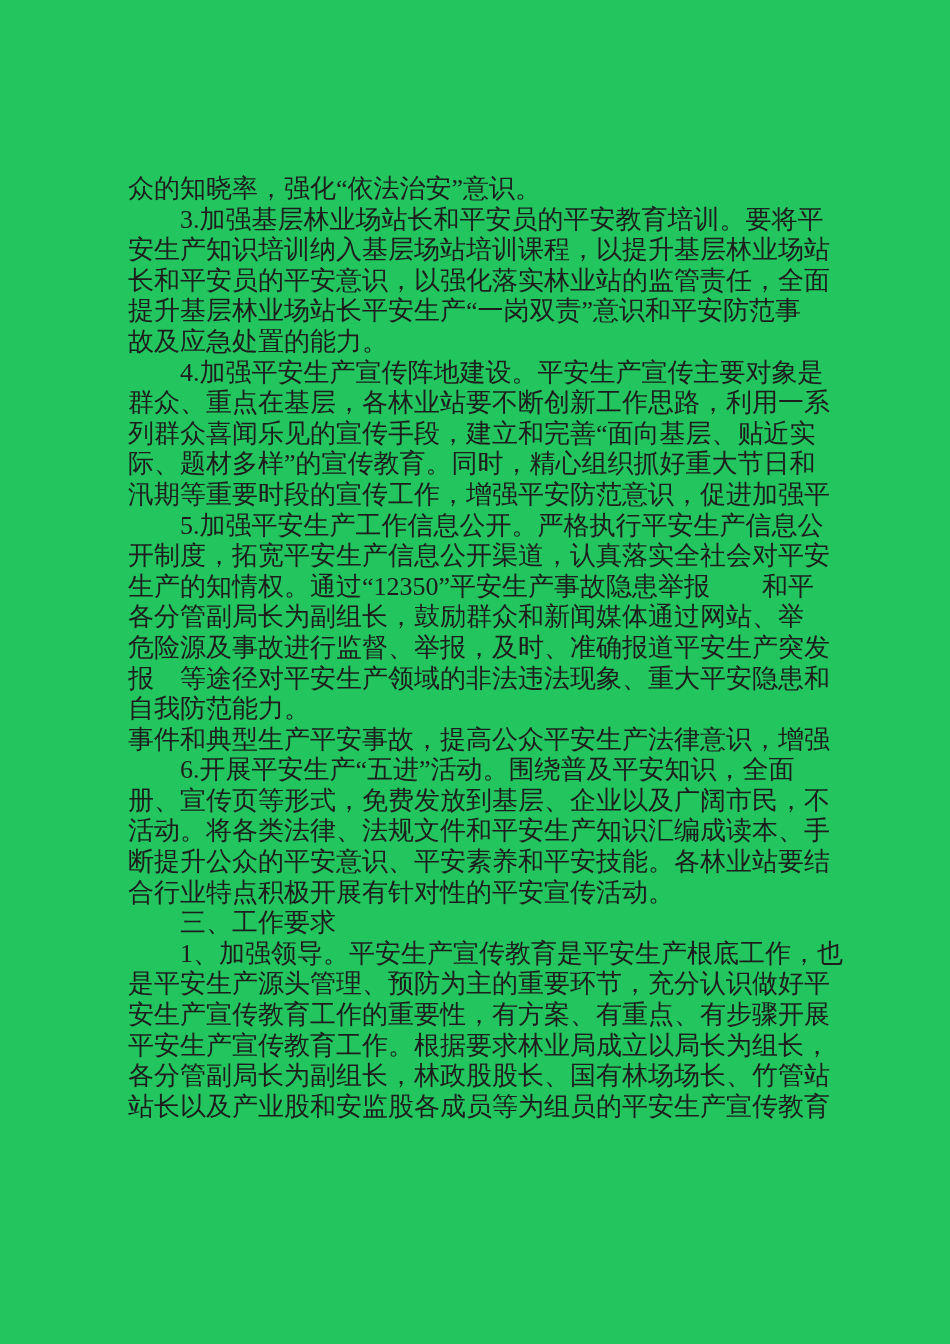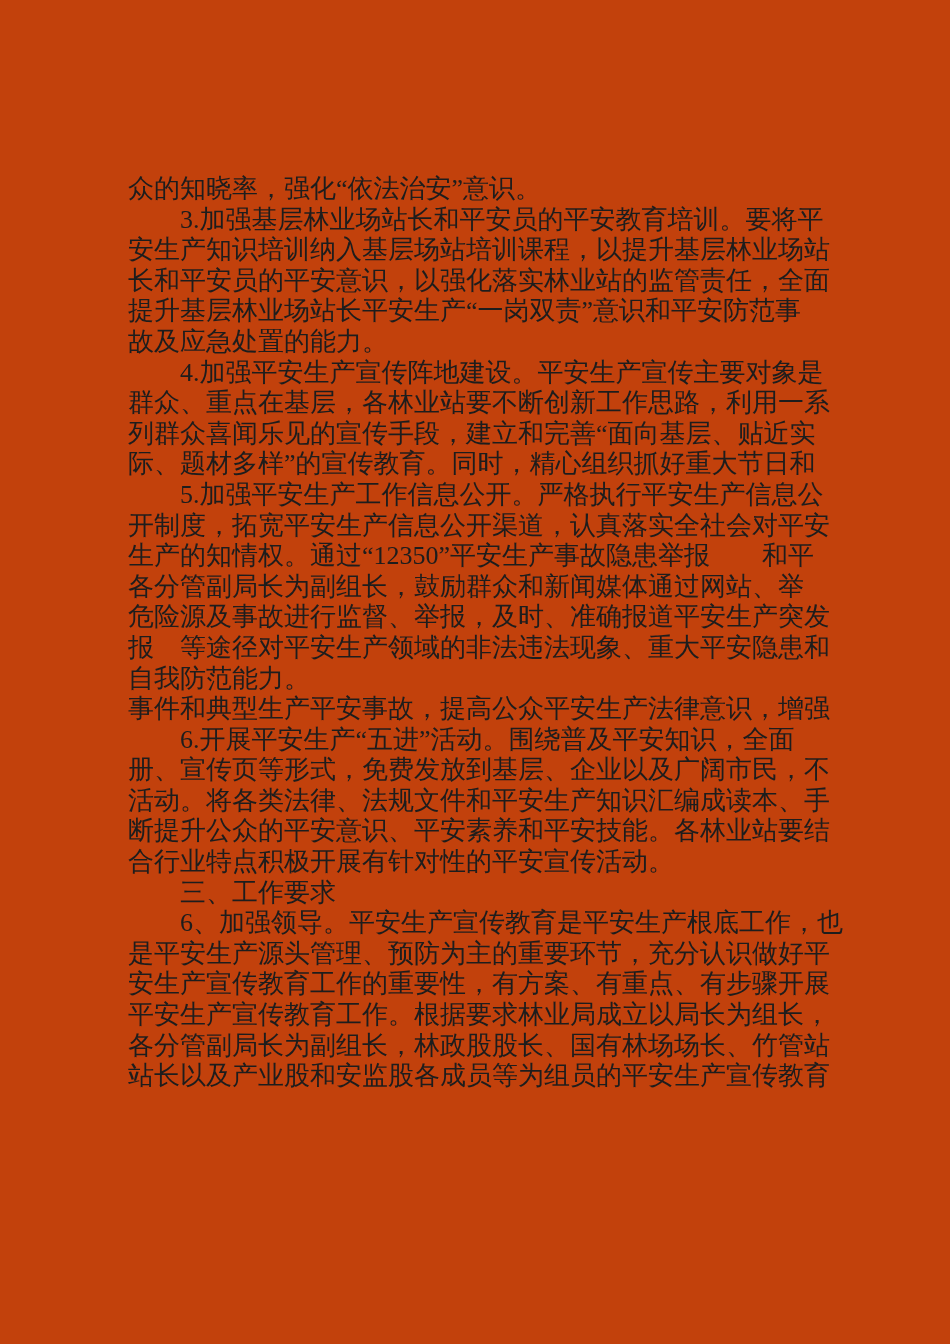--- a/index.html
+++ b/index.html
@@ -4,21 +4,21 @@
 <style>
   html, body {
     margin: 0;
     padding: 0;
     background: #ffffff;
   }
   .page {
     position: relative;
     width: 950px;
     height: 1344px;
-    background: #c2410c;
+    background: #22c55e;
     overflow: hidden;
     font-family: "Liberation Serif", serif;
   }
   .doc-body {
     position: absolute;
     left: 128px;
     top: 174px;
     color: #1d1d1d;
     font-size: 26px;
     line-height: 30.6px;
@@ -38,34 +38,35 @@
       <div class="line">众的知晓率，强化“依法治安”意识。</div>
       <div class="line">　　3.加强基层林业场站长和平安员的平安教育培训。要将平</div>
       <div class="line">安生产知识培训纳入基层场站培训课程，以提升基层林业场站</div>
       <div class="line">长和平安员的平安意识，以强化落实林业站的监管责任，全面</div>
       <div class="line">提升基层林业场站长平安生产“一岗双责”意识和平安防范事</div>
       <div class="line">故及应急处置的能力。</div>
       <div class="line">　　4.加强平安生产宣传阵地建设。平安生产宣传主要对象是</div>
       <div class="line">群众、重点在基层，各林业站要不断创新工作思路，利用一系</div>
       <div class="line">列群众喜闻乐见的宣传手段，建立和完善“面向基层、贴近实</div>
       <div class="line">际、题材多样”的宣传教育。同时，精心组织抓好重大节日和</div>
+      <div class="line">汛期等重要时段的宣传工作，增强平安防范意识，促进加强平</div>
       <div class="line">　　5.加强平安生产工作信息公开。严格执行平安生产信息公</div>
       <div class="line">开制度，拓宽平安生产信息公开渠道，认真落实全社会对平安</div>
       <div class="line">生产的知情权。通过“12350”平安生产事故隐患举报　　和平</div>
       <div class="line">各分管副局长为副组长，鼓励群众和新闻媒体通过网站、举</div>
       <div class="line">危险源及事故进行监督、举报，及时、准确报道平安生产突发</div>
       <div class="line">报　等途径对平安生产领域的非法违法现象、重大平安隐患和</div>
       <div class="line">自我防范能力。</div>
       <div class="line">事件和典型生产平安事故，提高公众平安生产法律意识，增强</div>
       <div class="line">　　6.开展平安生产“五进”活动。围绕普及平安知识，全面</div>
       <div class="line">册、宣传页等形式，免费发放到基层、企业以及广阔市民，不</div>
       <div class="line">活动。将各类法律、法规文件和平安生产知识汇编成读本、手</div>
       <div class="line">断提升公众的平安意识、平安素养和平安技能。各林业站要结</div>
       <div class="line">合行业特点积极开展有针对性的平安宣传活动。</div>
       <div class="line">　　三、工作要求</div>
-      <div class="line">　　6、加强领导。平安生产宣传教育是平安生产根底工作，也</div>
+      <div class="line">　　1、加强领导。平安生产宣传教育是平安生产根底工作，也</div>
       <div class="line">是平安生产源头管理、预防为主的重要环节，充分认识做好平</div>
       <div class="line">安生产宣传教育工作的重要性，有方案、有重点、有步骤开展</div>
       <div class="line">平安生产宣传教育工作。根据要求林业局成立以局长为组长，</div>
       <div class="line">各分管副局长为副组长，林政股股长、国有林场场长、竹管站</div>
       <div class="line">站长以及产业股和安监股各成员等为组员的平安生产宣传教育</div>
     </div>
 </div>
 
 </body></html>

